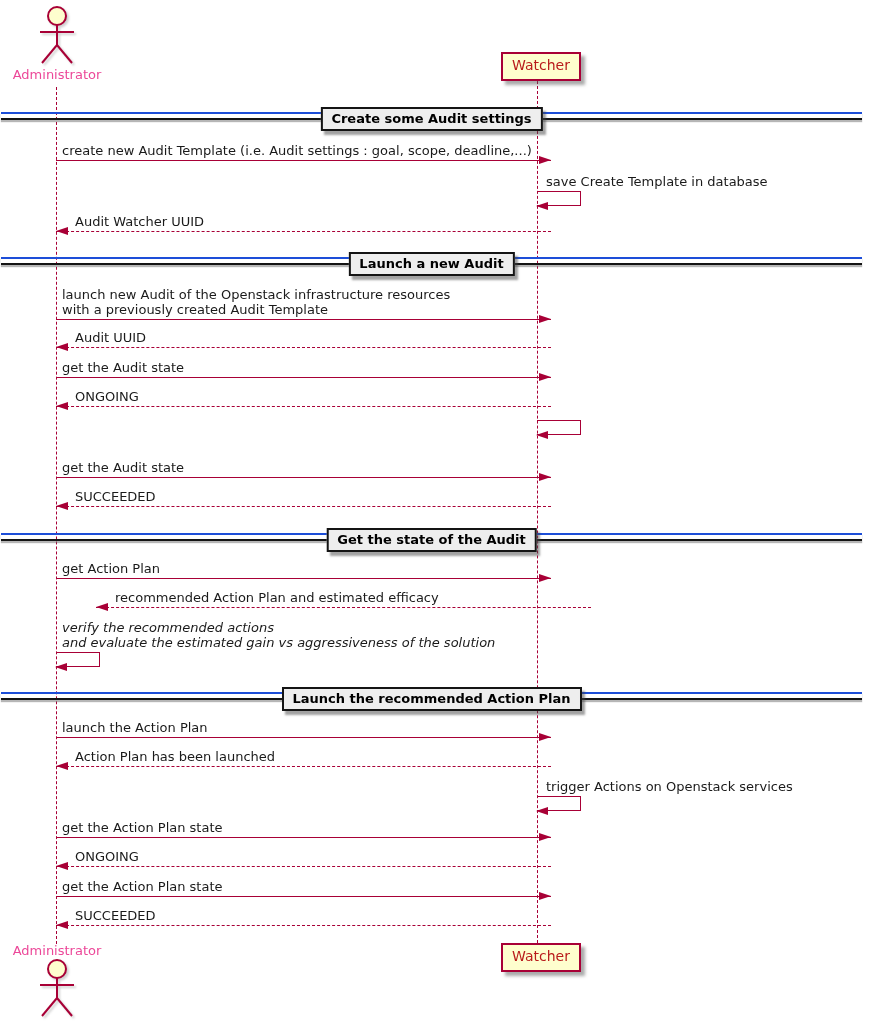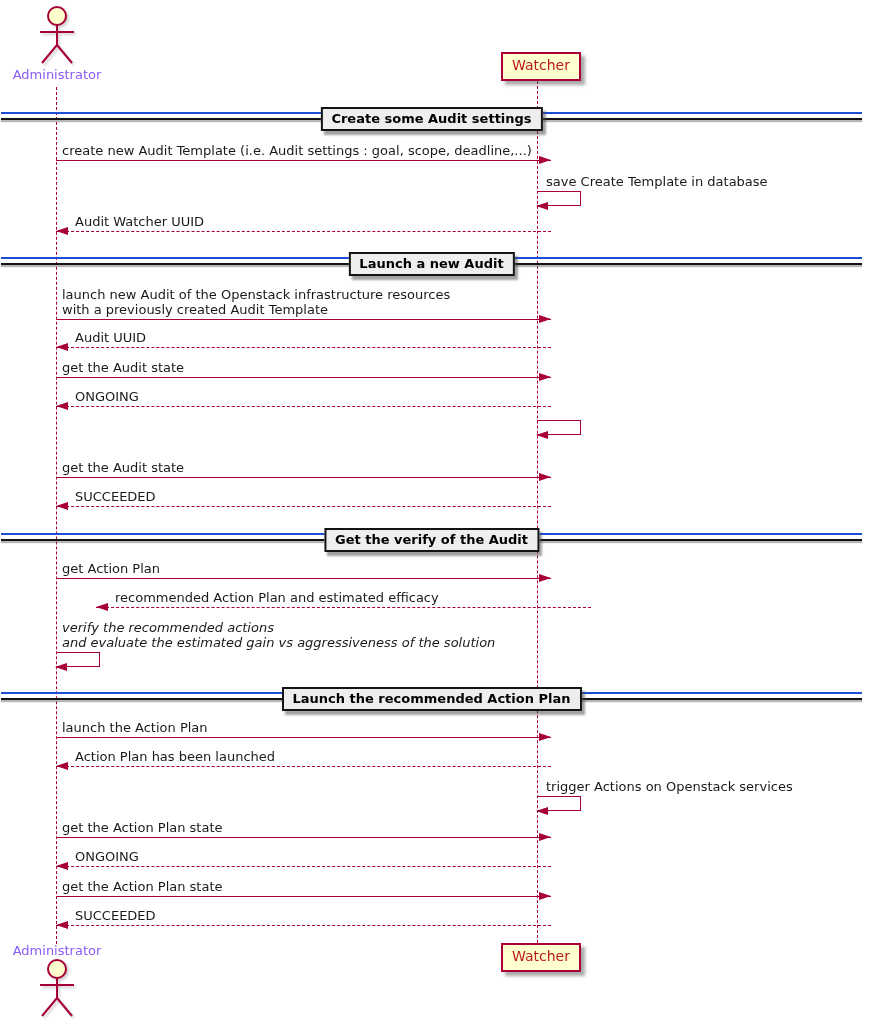--- a/index.html
+++ b/index.html
@@ -6,21 +6,21 @@
   .canvas {
     position:relative; width:871px; height:1030px; overflow:hidden;
     font-family:"DejaVu Sans", sans-serif; font-size:13px; color:#1a1a1a;
     background:#ffffff;
   }
   
   .lifeline { position:absolute; width:0; border-left:1px dashed #A80036; }
   
   .actor { position:absolute; width:114px; text-align:center; }
   .actor svg { display:block; margin:0 auto; filter:drop-shadow(2px 2px 1px rgba(120,120,120,0.35)); }
-  .actor-label { font-size:13px; color:#8b5cf6; line-height:15px; }
+  .actor-label { font-size:13px; color:#ec4899; line-height:15px; }
   
   .participant {
     position:absolute; background:#FEFECE; border:2px solid #A80036;
     padding:3px 9px 6px; font-size:14px; color:#b91c1c; white-space:nowrap;
     box-shadow:4px 4px 3px rgba(90,90,90,0.5);
   }
   
   .divider {
     position:absolute; left:1px; width:861px; height:4px;
     border-top:2px solid #1d4ed8; border-bottom:2px solid #141414;
@@ -148,21 +148,21 @@
   </div>
 
   <div class="msg ret" style="top:489px;">
     <div class="lbl">SUCCEEDED</div>
     <div class="line">
         <span class="arrow-l"></span>
       </div>
   </div>
 
   <div class="divider" style="top:533px;">
-    <div class="dlabel">Get the verify of the Audit</div>
+    <div class="dlabel">Get the state of the Audit</div>
   </div>
 
   <div class="msg" style="top:561px;">
     <div class="lbl">get Action Plan</div>
     <div class="line">
         <span class="arrow-r"></span>
       </div>
   </div>
 
   <div class="msg ret" style="top:590px;padding-left:40px;">

